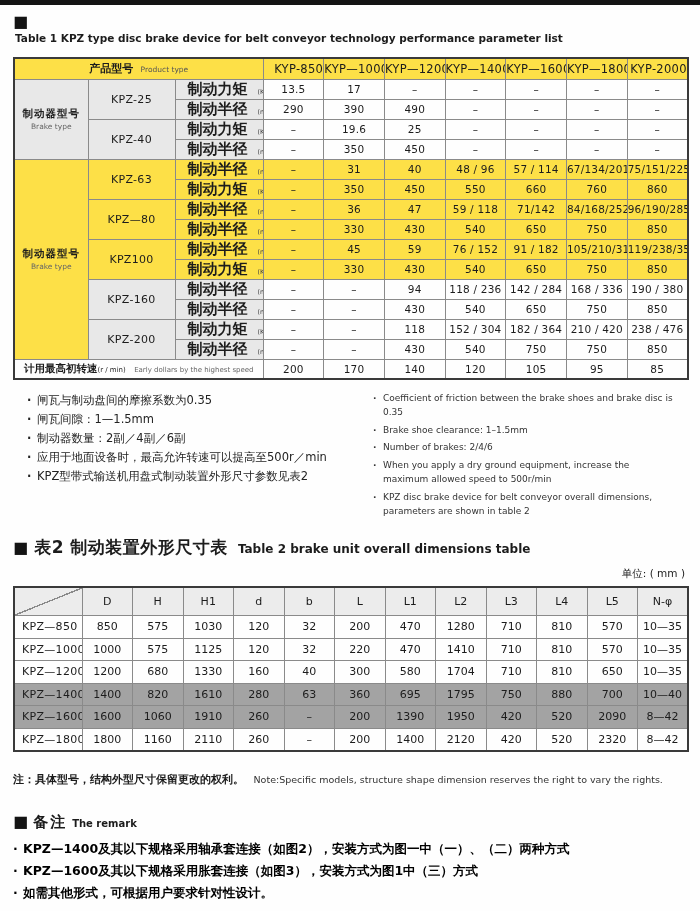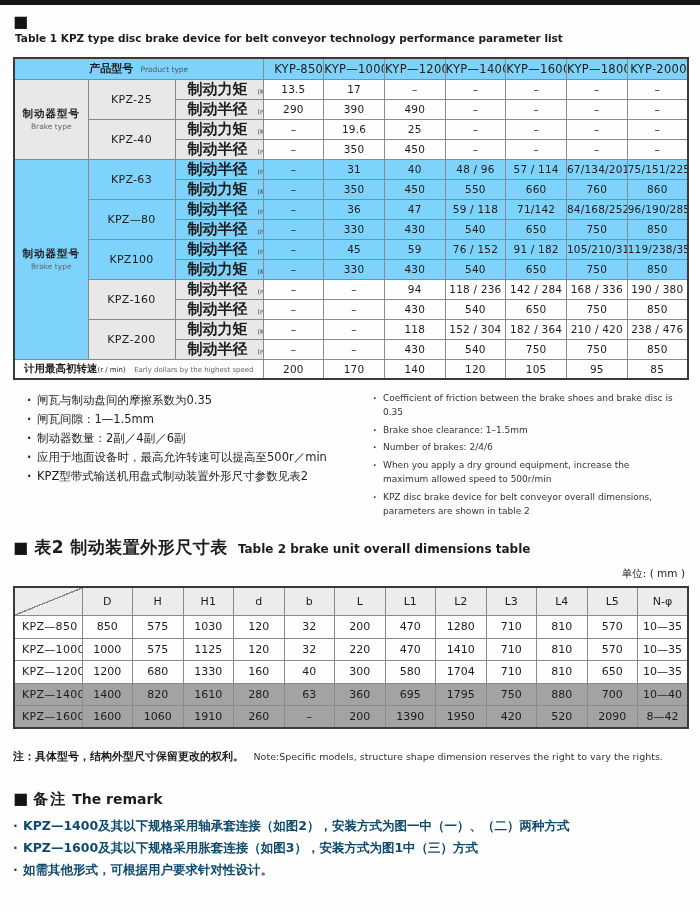--- a/index.html
+++ b/index.html
@@ -23,21 +23,21 @@
   
   table { border-collapse:collapse; table-layout:fixed; width:674px; }
   td,th { border:1px solid #8a8a8a; font-weight:normal; text-align:center;
           vertical-align:middle; overflow:hidden; white-space:nowrap; }
   .outer { border:2px solid #3a3a3a; }
 
   
   .t1 { margin-top:13px; font-size:10.5px; }
   .t1 tr { height:19.6px; }
   .t1 tr.hdr { height:21px; }
-  .t1 .gray, .t1 tr.shaded td { background:#7dd3fc; }
+  .t1 .gray, .t1 tr.shaded td { background:#fde047; }
   .t1 .lab  { background:#e8e8e8; }
   .hdr-prod .cn { font-size:11px; font-weight:bold; }
   .hdr-prod .en { font-size:7.5px; color:#555; margin-left:4px; }
   .model-th { font-size:11.5px; letter-spacing:0.3px;text-align:right; }
   .group-cell .cn { display:block; font-size:10.5px; font-weight:bold; letter-spacing:1px; }
   .group-cell .en { display:block; font-size:7.5px; color:#666; margin-top:1px; }
   .model-cell { font-size:11px; letter-spacing:0.3px; }
   .param { text-align:left; padding:0 4px 0 6px; }
   .param .inner { display:flex; justify-content:space-between; align-items:baseline; }
   .param .pcn { font-size:15px; font-weight:bold;padding-left:6px; }
@@ -70,23 +70,23 @@
           transparent calc(50% - 0.7px), #8a8a8a calc(50% - 0.7px),
           #8a8a8a calc(50% + 0.7px), transparent calc(50% + 0.7px)); }
   .t2-note { margin-top:20px; font-size:11px; }
   .t2-note .cn { font-weight:bold; }
   .t2-note .en { font-size:9.5px; color:#333; margin-left:6px; font-weight:normal; }
 
   
   .remark { margin-top:26px; }
   .remark-title { display:flex; align-items:baseline; gap:5px; }
   .remark-title .cn { font-size:15px; font-weight:bold; letter-spacing:2px; }
-  .remark-title .en { font-size:14px; font-weight:bold;text-align:right; }
+  .remark-title .en { font-size:10px; font-weight:bold;text-align:right; }
   .remark-cn { margin-top:6px; }
-  .remark-cn .nitem { font-size:12.5px; font-weight:bold; line-height:22px; color:#0c4a6e; }
+  .remark-cn .nitem { font-size:12.5px; font-weight:bold; line-height:22px; color:#000000; }
 </style>
 </head>
 <body>
 
 <div class="topbar"></div>
 
 <div class="content">
 
   <div class="sec-title">
     <span class="sq">■</span>
@@ -470,20 +470,35 @@
       <td>260</td>
       <td>–</td>
       <td>200</td>
       <td>1390</td>
       <td>1950</td>
       <td>420</td>
       <td>520</td>
       <td>2090</td>
       <td>8—42</td>
     </tr>
+    <tr>
+      <td class="rowlab">KPZ—1800</td>
+      <td>1800</td>
+      <td>1160</td>
+      <td>2110</td>
+      <td>260</td>
+      <td>–</td>
+      <td>200</td>
+      <td>1400</td>
+      <td>2120</td>
+      <td>420</td>
+      <td>520</td>
+      <td>2320</td>
+      <td>8—42</td>
+    </tr>
   </tbody>
     </table>
 
   <div class="t2-note">
     <span class="cn">注：具体型号，结构外型尺寸保留更改的权利。</span>
     <span class="en">Note:Specific models, structure shape dimension reserves the right to vary the rights.</span>
   </div>
 
   <div class="remark">
     <div class="remark-title">

